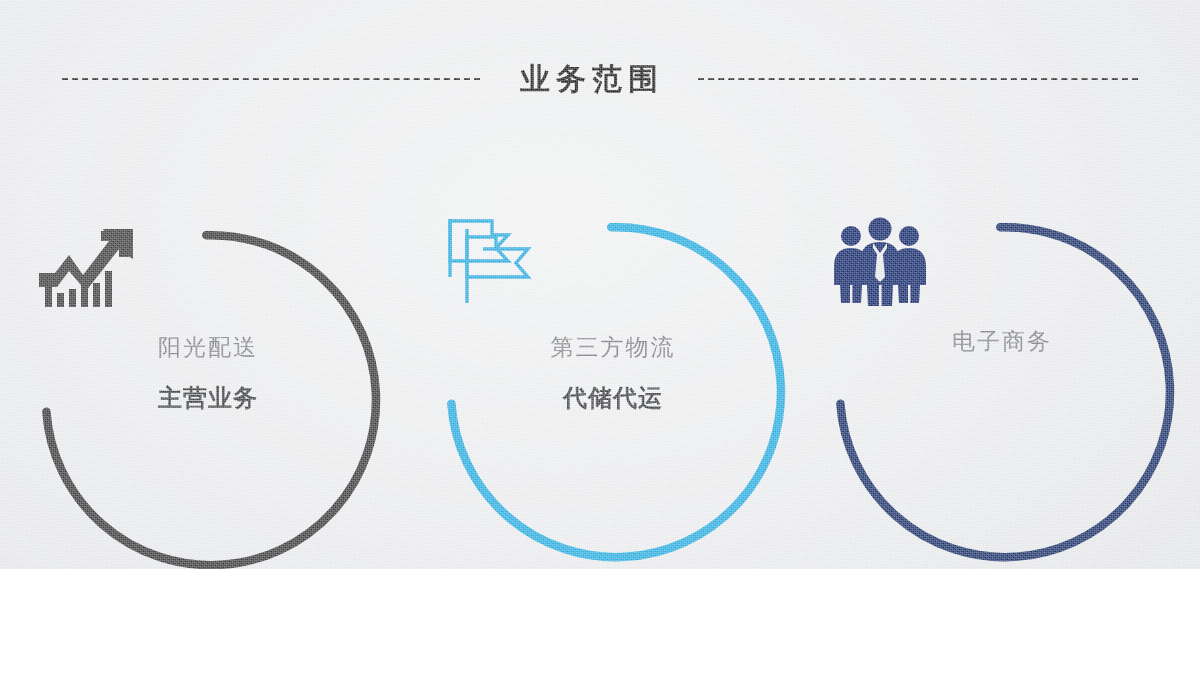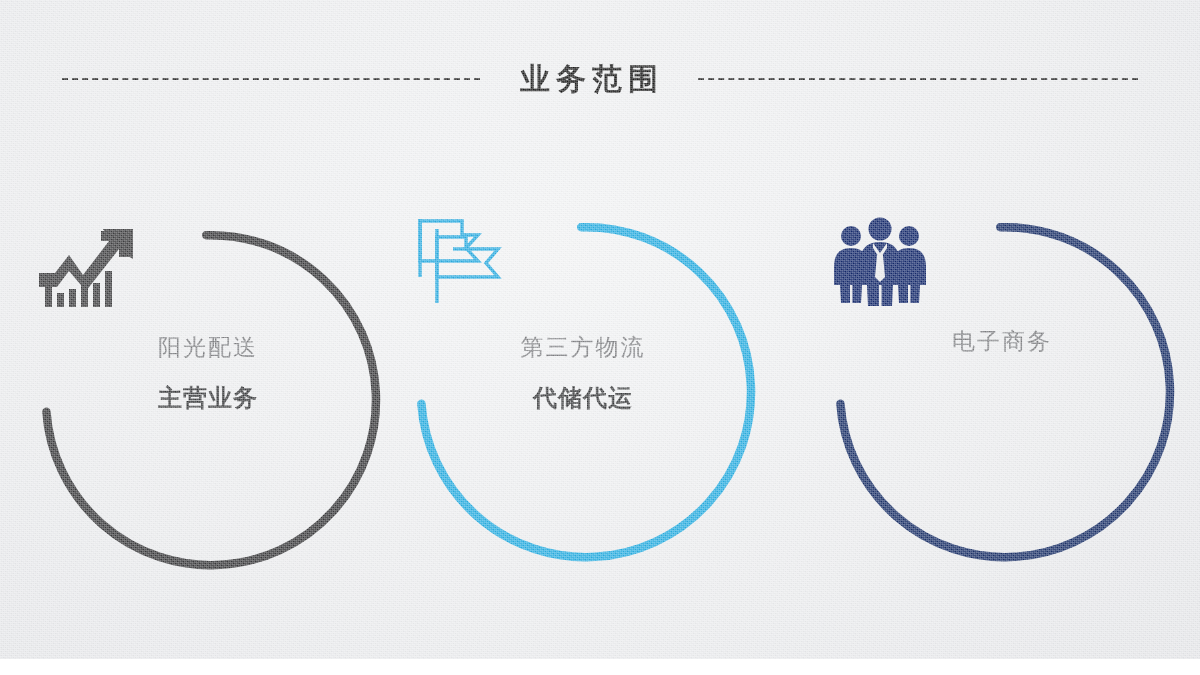--- a/index.html
+++ b/index.html
@@ -5,21 +5,21 @@
   * { margin:0; padding:0; box-sizing:border-box; }
 
   html, body {
     width:1200px; height:675px;
     overflow:hidden;
     font-family:"Liberation Sans","DejaVu Sans",sans-serif;
   }
 
   #stage {
     position:relative;
-    width:1200px; height:659px;
+    width:1200px; height:569px;
     background:
       radial-gradient(ellipse 1400px 900px at 46% 38%, #f2f3f4 0%, #eaebed 42%, #e2e3e6 72%, #dcdde0 100%);
     overflow:hidden;
   }
 
   
   #noise {
     position:absolute; inset:0;
     pointer-events:none;
     opacity:.55;
@@ -91,21 +91,21 @@
   .label-main {
     font-size:24px;
     font-weight:bold;
     color:#3b3c3e;
     letter-spacing:1px;
     line-height:1.62;
   }
   .label-main .ln { display:block; white-space:nowrap;font-family:Liberation Mono, monospace; }
 
   #group-1 { left:23px;  top:215px; }
-  #group-2 { left:398px; top:207px; }
+  #group-2 { left:428px; top:207px; }
   #group-3 { left:817px; top:207px; }
 
   
   #group-2 .labels { top:126px; }
   #group-3 .labels { top:120px; }
   #group-3 .label-sub { }
 
   
   #watermark {
     position:absolute;

